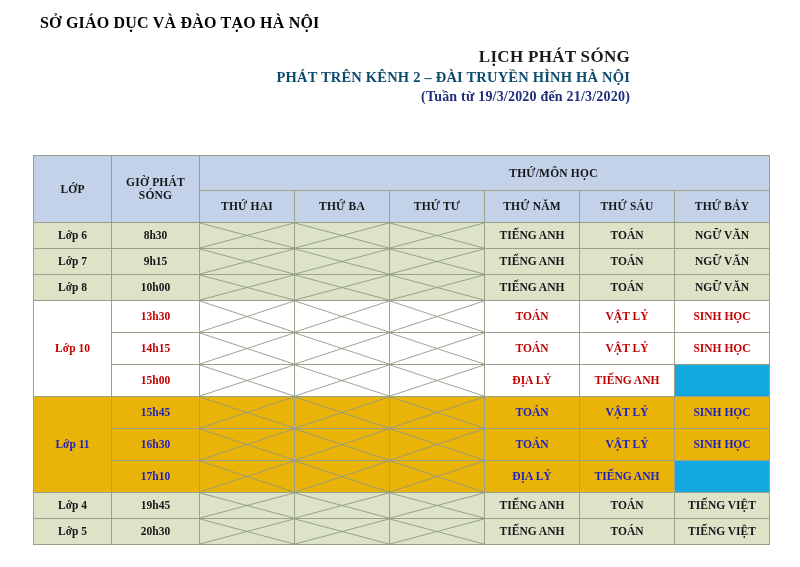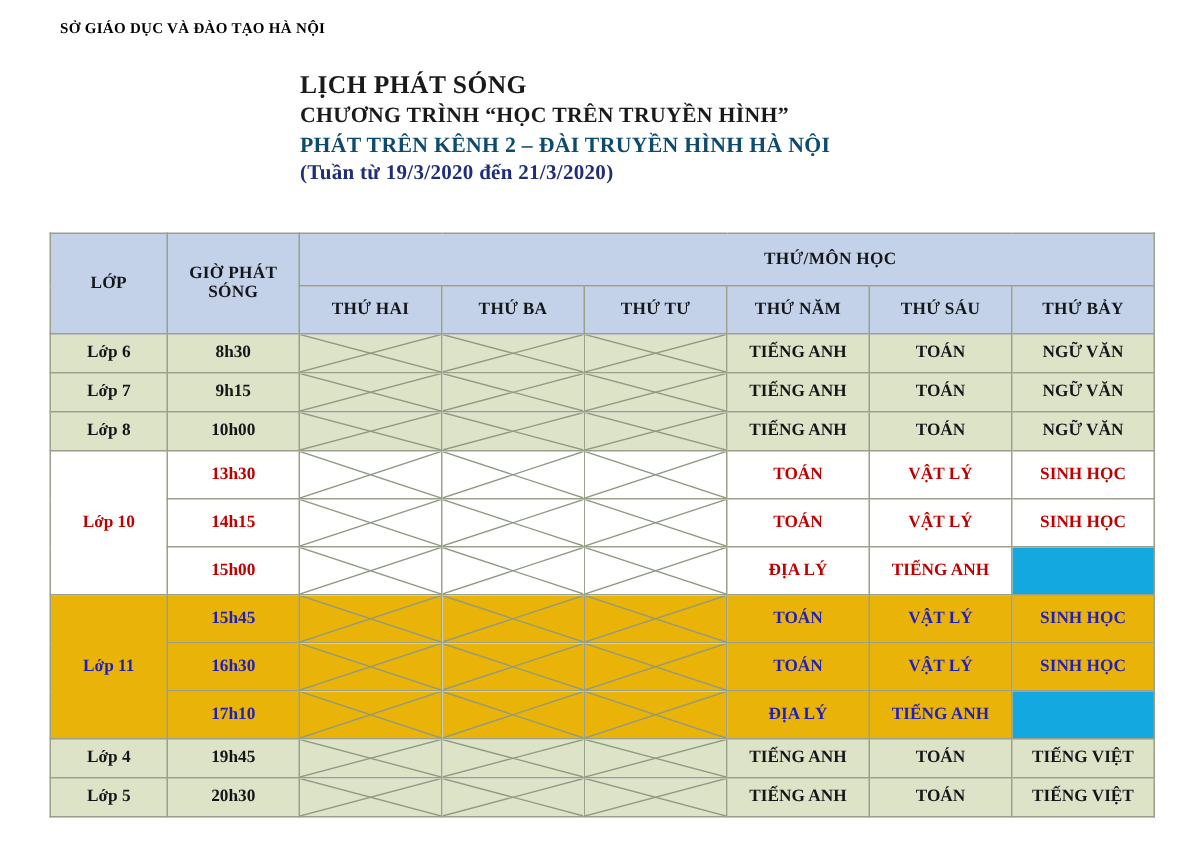--- a/index.html
+++ b/index.html
@@ -14,33 +14,33 @@
     color: #000000;
     overflow: hidden;
     position: relative;
   }
 
   
   .org-line {
     position: absolute;
     left: 40px;
     top: 14px;
-    font-size: 10px;
+    font-size: 16px;
     font-weight: bold;
     letter-spacing: 0.2px;
     white-space: nowrap;
   }
 
   
   .title-block {
     position: absolute;
     left: 200px;
     top: 46px;
     width: 430px;
-    text-align: left;
+    text-align: right;
     line-height: 1.32;
   }
   .title-l1 {
     font-size: 17px;
     font-weight: bold;
     color: #1a1a1a;
     letter-spacing: 0.3px;
   }
   .title-l2 {
     font-size: 14.5px;
@@ -133,21 +133,20 @@
   
   .cyan { background: #14A8E0 !important; }
 </style>
 </head>
 <body>
 
 <div class="org-line">SỞ GIÁO DỤC VÀ ĐÀO TẠO HÀ NỘI</div>
 
 <div class="title-block">
   <div class="title-l1">LỊCH PHÁT SÓNG</div>
-  <div class="title-l2">CHƯƠNG TRÌNH “HỌC TRÊN TRUYỀN HÌNH”</div>
   <div class="title-l3">PHÁT TRÊN KÊNH 2 – ĐÀI TRUYỀN HÌNH HÀ NỘI</div>
   <div class="title-l4">(Tuần từ 19/3/2020 đến 21/3/2020)</div>
 </div>
 
 <div class="sched-wrap">
   <table class="sched">
     <colgroup>
       <col class="c-lop">
         <col class="c-gio">
       <col class="c-day">

